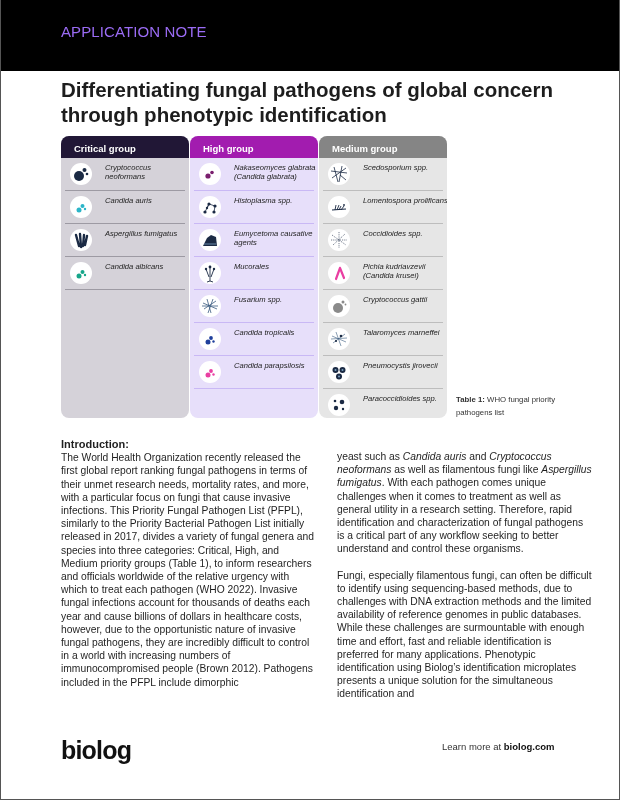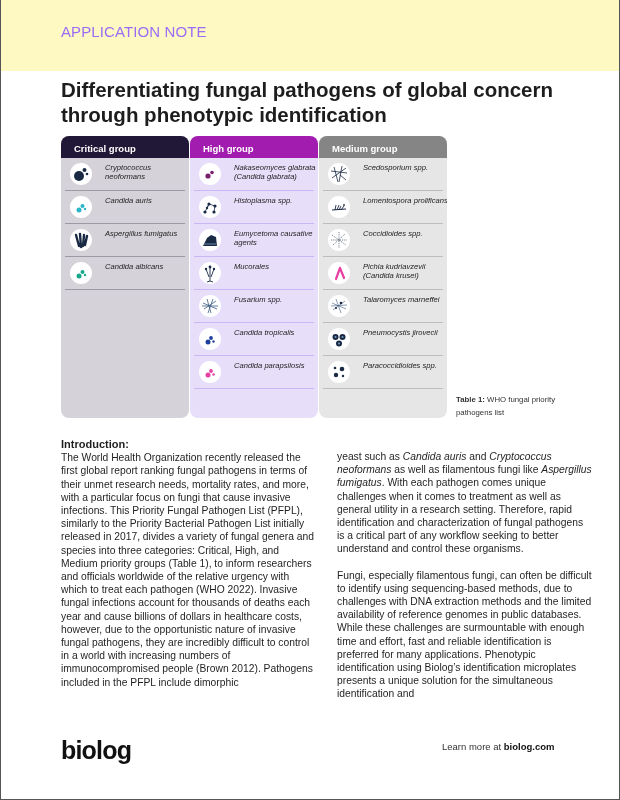--- a/index.html
+++ b/index.html
@@ -1,18 +1,18 @@
 <!DOCTYPE html>
 <html><head>
 <meta charset="utf-8">
 <style>
   * { box-sizing: border-box; margin: 0; padding: 0; }
   html, body { width: 620px; height: 800px; background: #ffffff; overflow: hidden; }
   body { font-family: "Liberation Sans", "DejaVu Sans", sans-serif; color: #1a1a1a; position: relative; border-left: 1px solid #555; border-right: 1px solid #555; border-bottom: 1px solid #555; }
-  .topbar { position: absolute; left: 0; top: 0; width: 620px; height: 71px; background: #fef9c3; }
+  .topbar { position: absolute; left: 0; top: 0; width: 620px; height: 71px; background: #000000; }
   .topbar .label { position: absolute; left: 60px; top: 23px; font-size: 15px; color: #9b6cf5; letter-spacing: 0.1px; }
   .title { position: absolute; left: 60px; top: 77px; width: 520px; font-size: 20.5px; line-height: 25px; color: #1d1d1d; font-weight: bold; }
 
   .table { position: absolute; top: 136px; }
   .col { position: absolute; top: 0; width: 128px; border-radius: 8px; overflow: hidden; }
   .col-critical { left: 60px; height: 282px; background: #d5d2d9; }
   .col-high { left: 189px; height: 282px; background: #e7dffa; }
   .col-medium { left: 318px; height: 282px; background: #e6e6e6; }
   .col-head { height: 22px; font-size: 9.5px; font-weight: bold; padding: 7px 0 0 13px; }
   .col-critical .col-head { background: #211736; color: #ffffff; }
@@ -201,20 +201,30 @@
           <span class="ico">
             <svg viewBox="0 0 22 22" xmlns="http://www.w3.org/2000/svg">
               <path d="M8 17 L12 6 M12 6 L16 16" stroke="#e93fa2" stroke-width="2.2" stroke-linecap="round"></path>
             </svg>
           </span>
           <span class="row-text">Pichia kudriavzevii (Candida krusei)</span>
         </div>
         <div class="row">
           <span class="ico">
             <svg viewBox="0 0 22 22" xmlns="http://www.w3.org/2000/svg">
+              <circle cx="10" cy="13" r="5" fill="#8a8a8a"></circle>
+              <circle cx="15" cy="7" r="1.5" fill="#8a8a8a"></circle>
+              <circle cx="17.5" cy="9.5" r="0.9" fill="#8a8a8a"></circle>
+            </svg>
+          </span>
+          <span class="row-text">Cryptococcus gattii</span>
+        </div>
+        <div class="row">
+          <span class="ico">
+            <svg viewBox="0 0 22 22" xmlns="http://www.w3.org/2000/svg">
               <path d="M4 8 L18 14 M5 15 L17 6 M8 4 L13 18 M3 11 L19 10" stroke="#3b5c80" stroke-width="0.6"></path>
               <circle cx="13" cy="8" r="1.3" fill="#1b2a44"></circle>
               <circle cx="8" cy="13" r="1.1" fill="#1b2a44"></circle>
             </svg>
           </span>
           <span class="row-text">Talaromyces marneffei</span>
         </div>
         <div class="row">
           <span class="ico">
             <svg viewBox="0 0 22 22" xmlns="http://www.w3.org/2000/svg">

